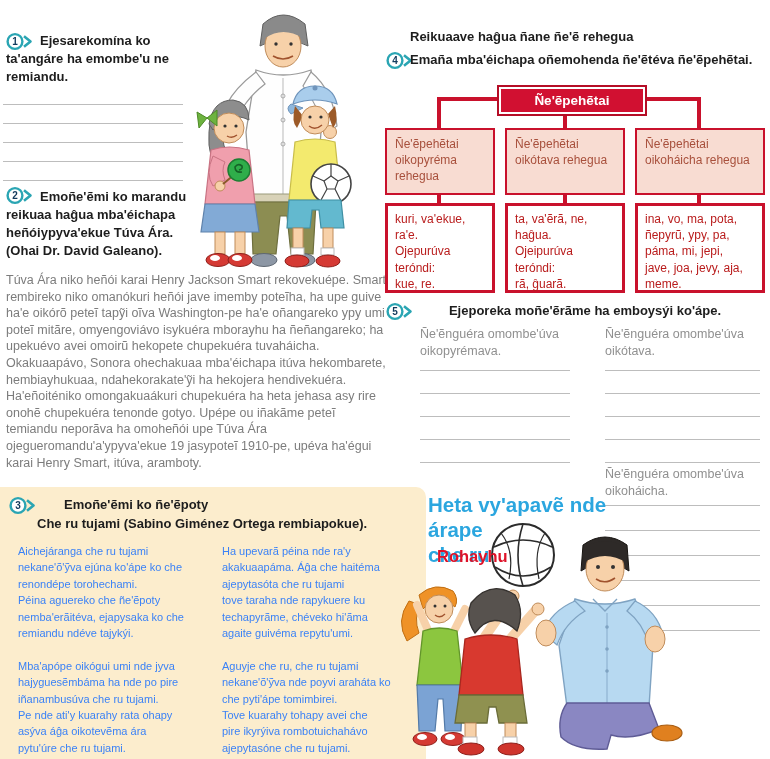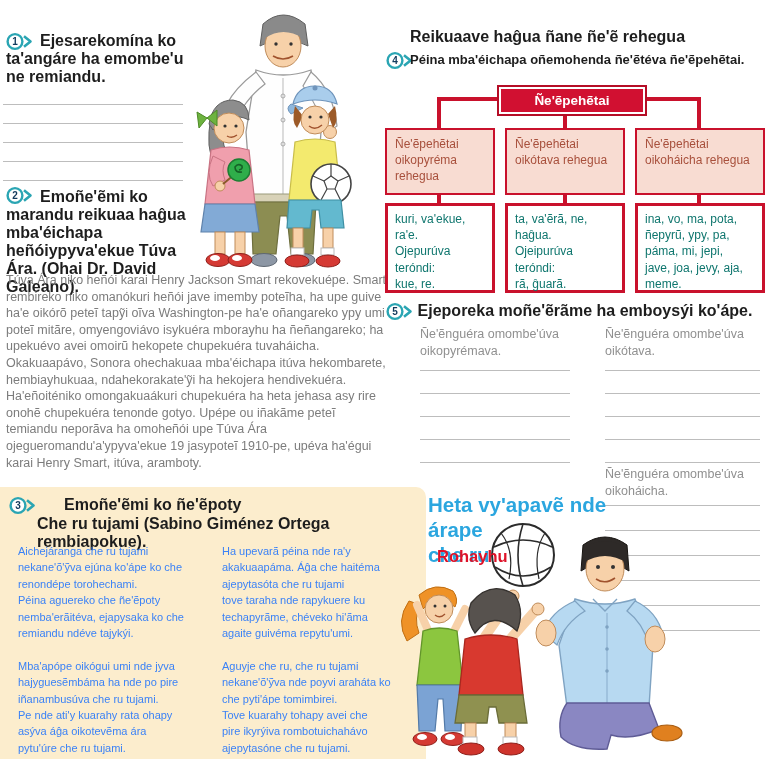--- a/index.html
+++ b/index.html
@@ -1,40 +1,40 @@
 <!DOCTYPE html>
 <html><head>
 <meta charset="utf-8">
 <style>
   html,body{margin:0;padding:0;background:#fff;}
   .page{position:relative;width:770px;height:759px;background:#fff;overflow:hidden;
         font-family:"Liberation Sans","DejaVu Sans",sans-serif;color:#222;}
   .abs{position:absolute;}
-  .head{font-weight:bold;font-size:16px;line-height:18px;color:#1d1d1d;}
+  .head{font-weight:bold;font-size:13px;line-height:18px;color:#1d1d1d;}
   .badge{position:absolute;width:28px;height:19px;}
   .indent{text-indent:34px;}
   .graytext{color:#7c7c7c;font-size:12.5px;line-height:16.6px;white-space:pre-line;}
   .wlines .wl{border-bottom:1.4px solid #bdbdbd;}
   .ex1lines .wl{height:18px;}
   .ex5lines .wl{height:22px;}
   .ex5lines2 .wl{height:24px;}
   .label5{color:#909090;font-size:12.5px;line-height:17px;white-space:pre-line;}
   .cream{background:#fcedcd;border-radius:0 10px 0 0;}
   .poem{color:#3b82f6;font-size:11px;line-height:16.4px;white-space:pre-line;}
   
   .dg{position:absolute;}
   .conn{position:absolute;background:#c9112c;}
   .rootbox{position:absolute;left:112px;top:5px;width:146px;height:27px;background:#d11031;
            border:2px solid #b50d26;box-shadow:inset 0 0 0 2px #fff;color:#fff;font-weight:bold;
            font-size:13.5px;display:flex;align-items:center;justify-content:center;}
   .branchbox{position:absolute;top:48px;height:67px;background:#f8dcd2;border:2px solid #c9112c;
              color:#a8503c;font-size:12px;line-height:16px;padding:6px 8px;box-sizing:border-box;
              white-space:pre-line;}
   .leafbox{position:absolute;top:123px;height:90px;background:#fff;border:3px solid #c9112c;
-           color:#0f766e;font-size:12px;line-height:16.2px;padding:5px 7px;box-sizing:border-box;
+           color:#b91c1c;font-size:12px;line-height:16.2px;padding:5px 7px;box-sizing:border-box;
            white-space:pre-line;}
   .caption-blue{color:#2ba6df;font-weight:bold;font-size:20.5px;line-height:25px;white-space:pre-line;}
   .caption-red{color:#de1228;font-weight:bold;font-size:16.5px;}
   svg text{font-family:"Liberation Sans","DejaVu Sans",sans-serif;}
 </style>
 </head>
 <body>
 
 <div class="page">
 
@@ -170,21 +170,21 @@
 pire ikyrýiva rombotuichahávo
 ajepytasóne che ru tujami.</div>
 
   <div class="abs head" style="left:410px;top:28px;width:350px;">Reikuaave haĝua ñane ñe'ẽ rehegua</div>
 
   <svg class="badge" style="left:385px;top:51px;" viewBox="0 0 27 19">
     <circle cx="9.5" cy="9.5" r="7.4" fill="#fff" stroke="#2aa5b3" stroke-width="2.4"></circle>
     <path d="M18.5 4.2 L25 9.5 L18.5 14.8" fill="none" stroke="#2aa5b3" stroke-width="2.6" stroke-linejoin="round"></path>
     <text x="9.5" y="13" text-anchor="middle" font-size="10" font-weight="bold" fill="#123a5c">4</text>
   </svg>
-  <div class="abs head" style="left:410px;top:51px;width:356px;font-size:13px;">Péina mba'éichapa oñemohenda ñe'ẽtéva ñe'ẽpehẽtai.</div>
+  <div class="abs head" style="left:410px;top:51px;width:356px;font-size:13px;">Emaña mba'éichapa oñemohenda ñe'ẽtéva ñe'ẽpehẽtai.</div>
 
   <div class="dg" style="left:385px;top:80px;width:380px;height:222px;">
     <div class="conn" style="left:52px;top:17px;width:62px;height:4px;"></div>
     <div class="conn" style="left:256px;top:17px;width:60px;height:4px;"></div>
     <div class="conn" style="left:52px;top:17px;width:4px;height:31px;"></div>
     <div class="conn" style="left:312px;top:17px;width:4px;height:31px;"></div>
     <div class="conn" style="left:178px;top:31px;width:4px;height:17px;"></div>
     <div class="conn" style="left:52px;top:115px;width:4px;height:8px;"></div>
     <div class="conn" style="left:178px;top:115px;width:4px;height:8px;"></div>
     <div class="conn" style="left:312px;top:115px;width:4px;height:8px;"></div>

